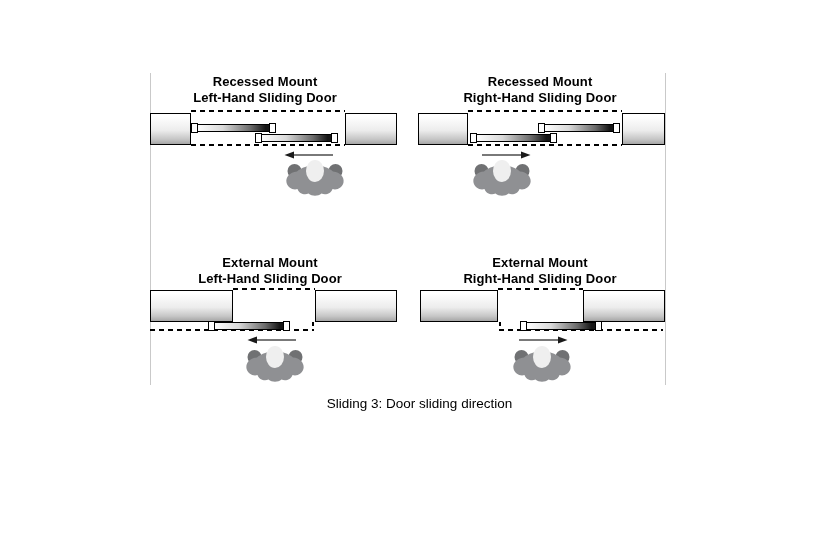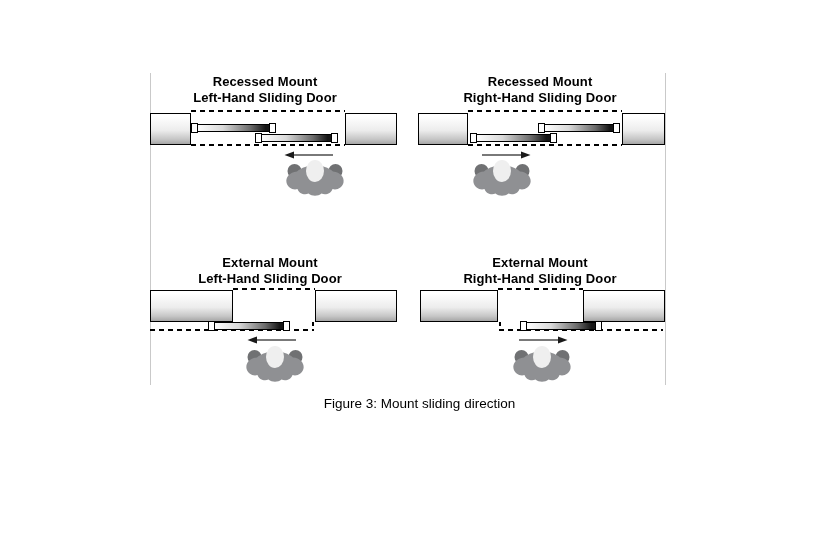--- a/index.html
+++ b/index.html
@@ -154,15 +154,15 @@
     </div>
     <svg class="arrow" style="left:518px;top:335px;" width="50" height="10" viewBox="0 0 50 10">
       <line x1="1" y1="5" x2="41" y2="5"></line>
         <polygon points="49.5,5 40,1.4 40,8.6"></polygon>
     </svg>
     <svg class="person" style="left:512px;top:345px;" width="60" height="38" viewBox="0 0 60 38">
         <use href="#person-symbol"></use>
       </svg>
   </section>
 
-  <div class="caption">Figure 3: Mount sliding direction</div>
+  <div class="caption">Sliding 3: Door sliding direction</div>
 
 </div>
 
 </body></html>

